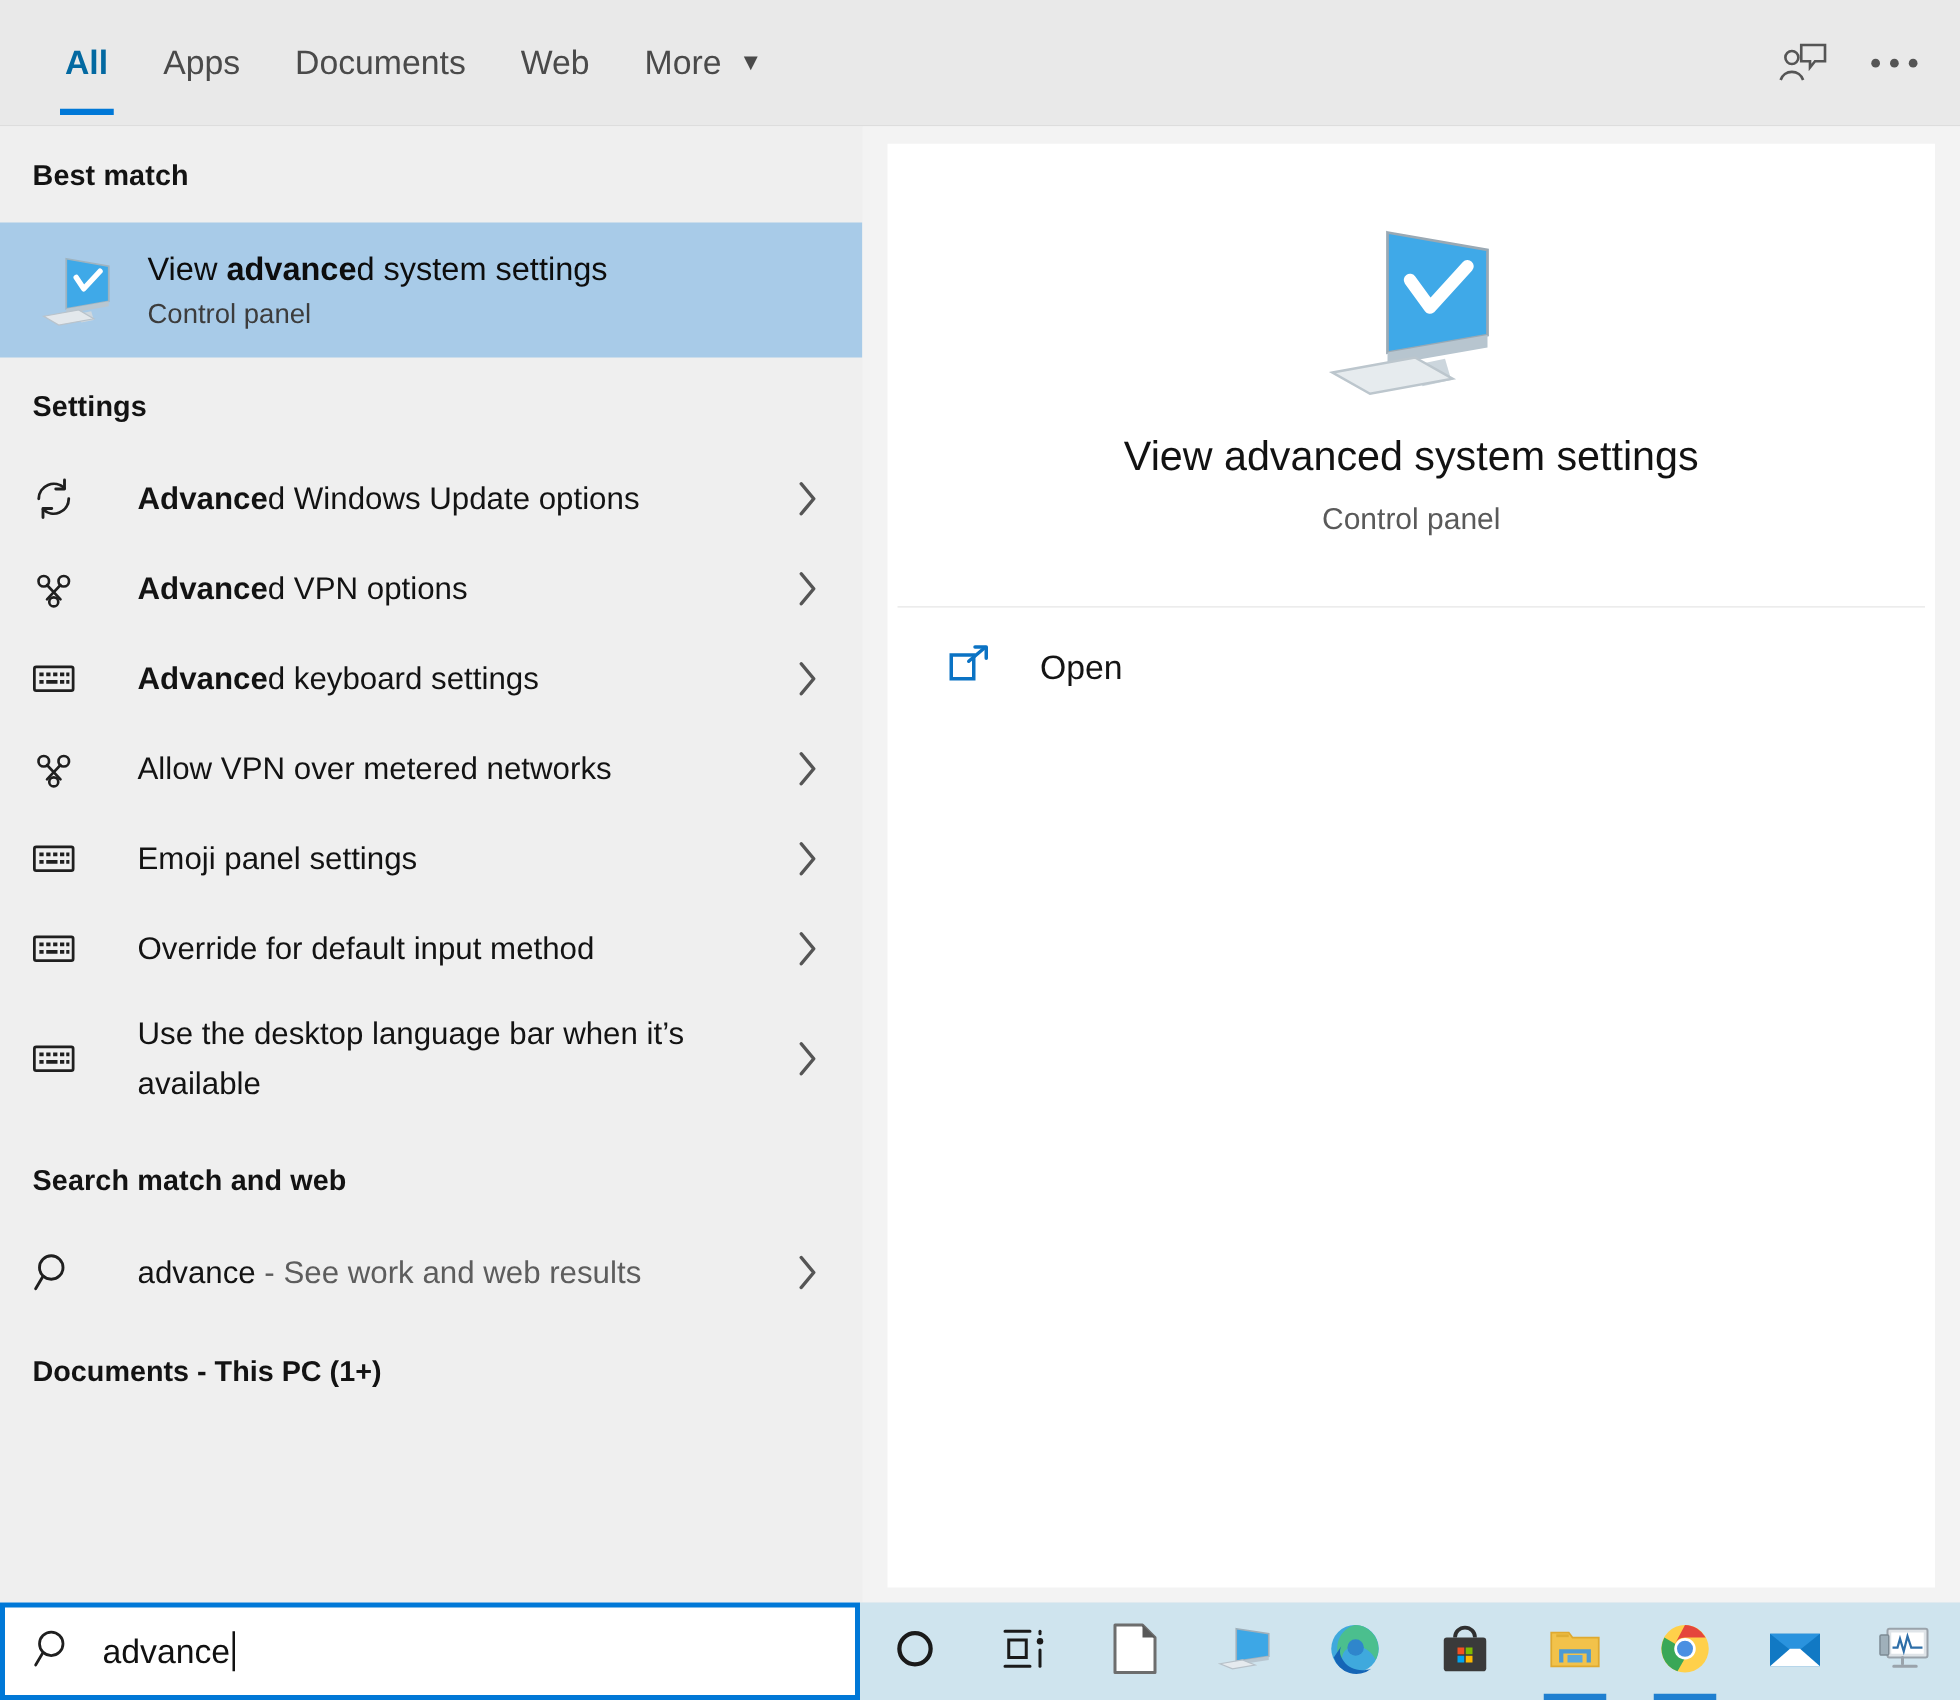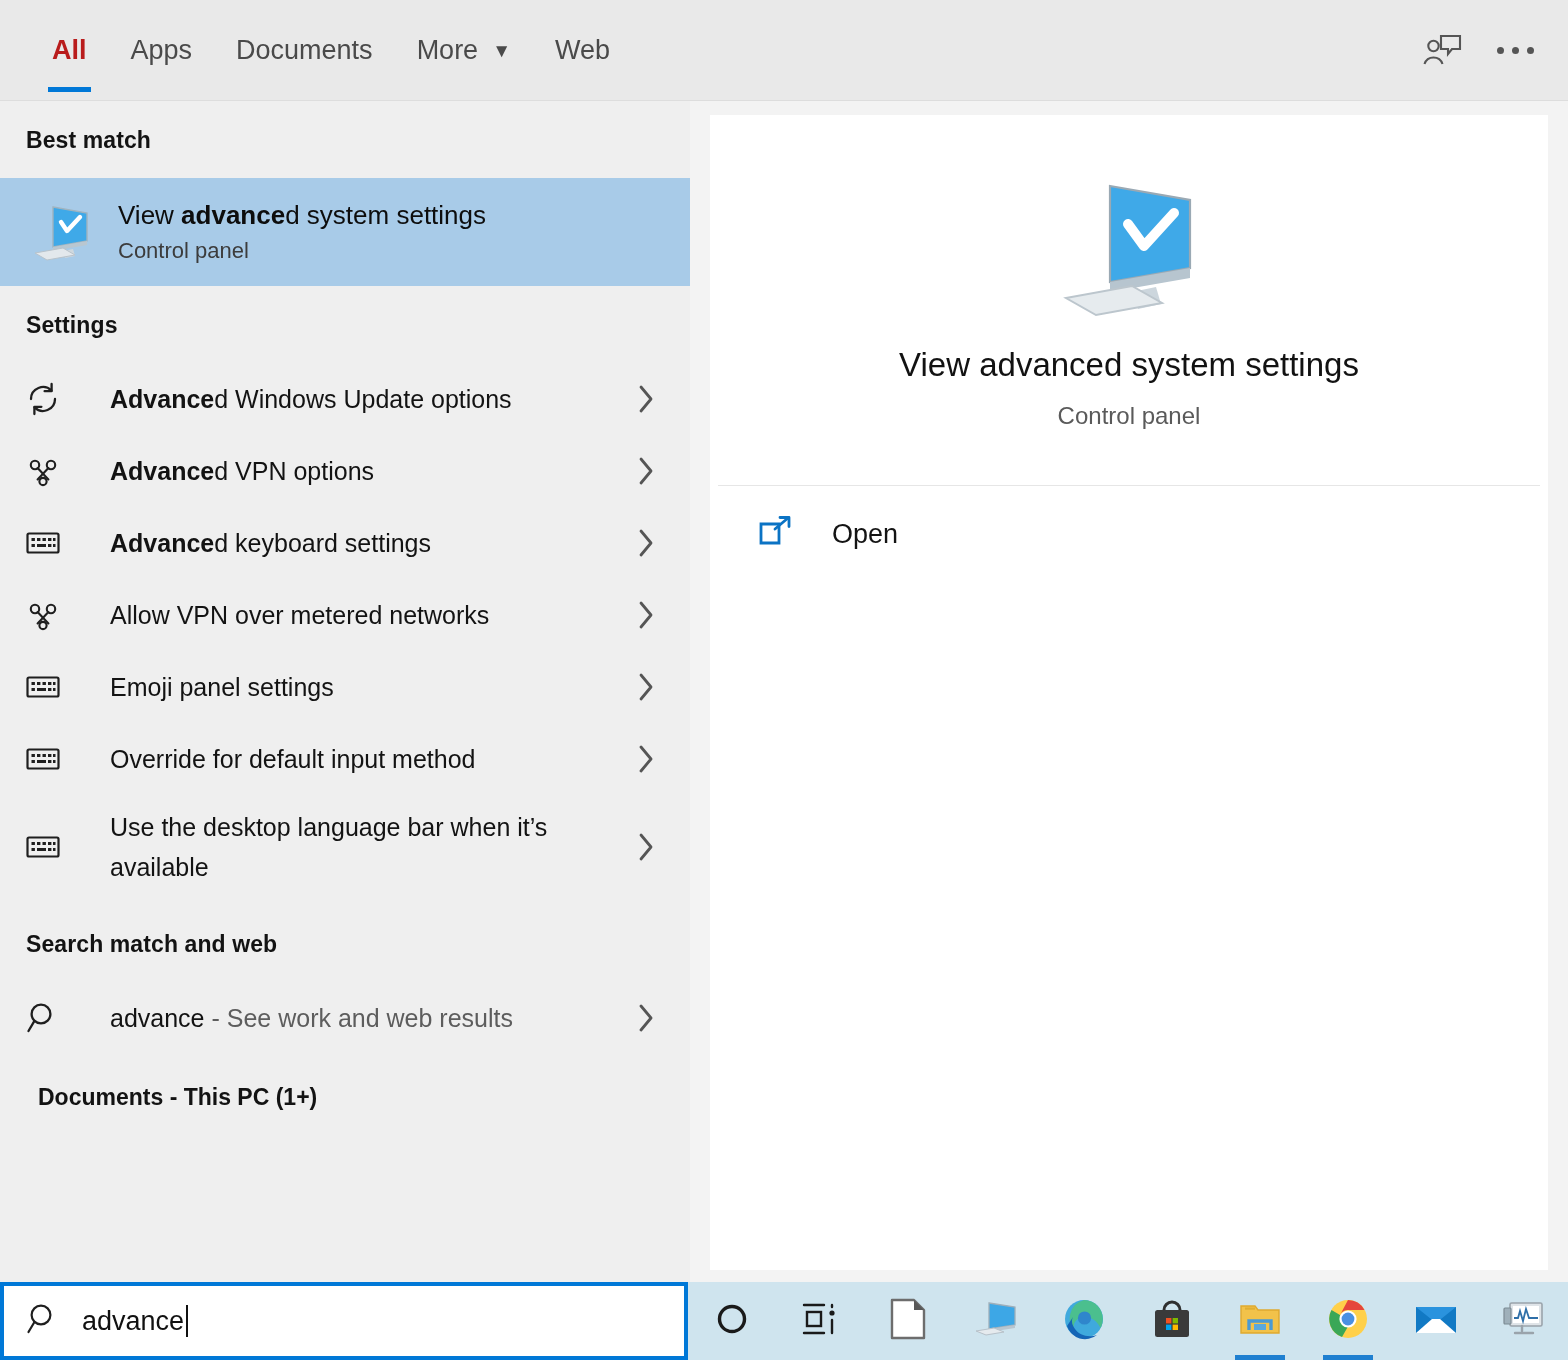--- a/index.html
+++ b/index.html
@@ -25,21 +25,21 @@
   .tabs { display: flex; align-items: stretch; padding-left: 30px; }
   .tab {
     position: relative;
     display: flex; align-items: center;
     padding: 0 22px;
     font-size: 27px;
     color: #4a4a4a;
     cursor: pointer;
     white-space: nowrap;
   }
-  .tab.active { color: #b91c1c; font-weight: 600; }
+  .tab.active { color: #0369a1; font-weight: 600; }
   .tab.active::after {
     content: "";
     position: absolute;
     left: 18px; right: 18px; bottom: 8px;
     height: 5px; background: #0078d7;
   }
   .tab .caret {
     display: inline-block;
     margin-left: 14px;
     font-size: 19px;
@@ -100,21 +100,20 @@
   .lr-label b { font-weight: 700; }
   .lr-label .muted { color: #5d5d5d; margin-top: 16px; }
   .chev {
     flex: 0 0 40px;
     display: flex; align-items: center; justify-content: center;
     color: #555;
   }
   .count-head {
     font-size: 23px; font-weight: 700; color: #131313;
     padding: 30px 0 12px 26px;
-    margin-left: 12px;
   }
 
   
   .rightpane {
     position: absolute; left: 690px; top: 101px;
     width: 878px; height: 1181px;
     background: #f3f3f3;
   }
   .preview-card {
     position: absolute;
@@ -188,25 +187,25 @@
       <div class="tab active">
         <span>All</span>
       </div>
       <div class="tab">
         <span>Apps</span>
       </div>
       <div class="tab">
         <span>Documents</span>
       </div>
       <div class="tab">
+        <span>Web</span>
+      </div>
+      <div class="tab">
         <span>More</span>
         <span class="caret">▼</span>
-      </div>
-      <div class="tab">
-        <span>Web</span>
       </div>
     </div>
     <div class="tabbar-right">
       <div class="tb-icon">
         <svg width="40" height="36" viewBox="0 0 40 36">
           <path d="M18 4 h19 v13 h-8 l-4 5 v-5 h-7 z" fill="none" stroke="#555" stroke-width="2.1"></path>
           <circle cx="10.5" cy="14" r="5.2" fill="none" stroke="#555" stroke-width="2.1"></circle>
           <path d="M1.5 32 a9.5 9.5 0 0 1 18 0" fill="none" stroke="#555" stroke-width="2.1"></path>
         </svg>
       </div>

